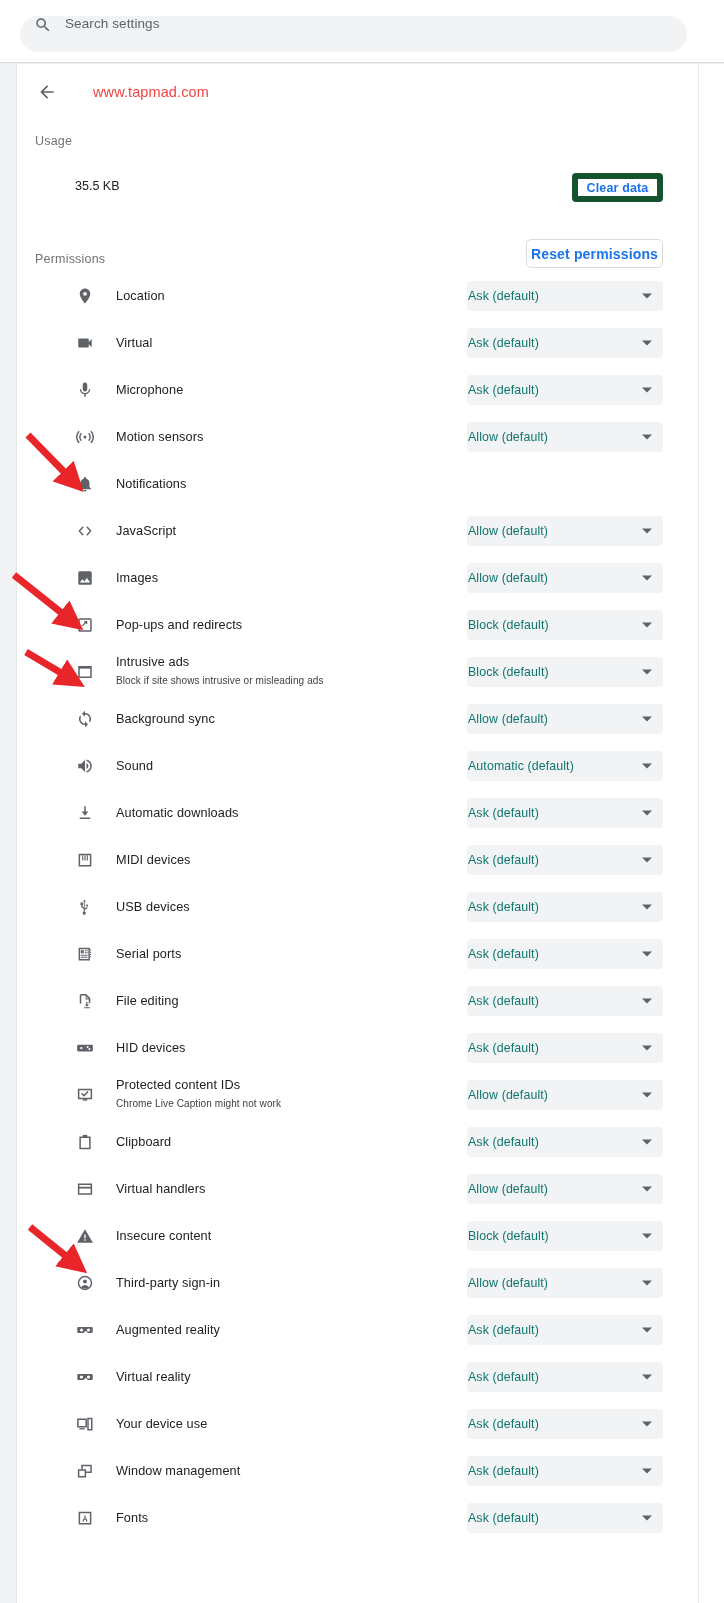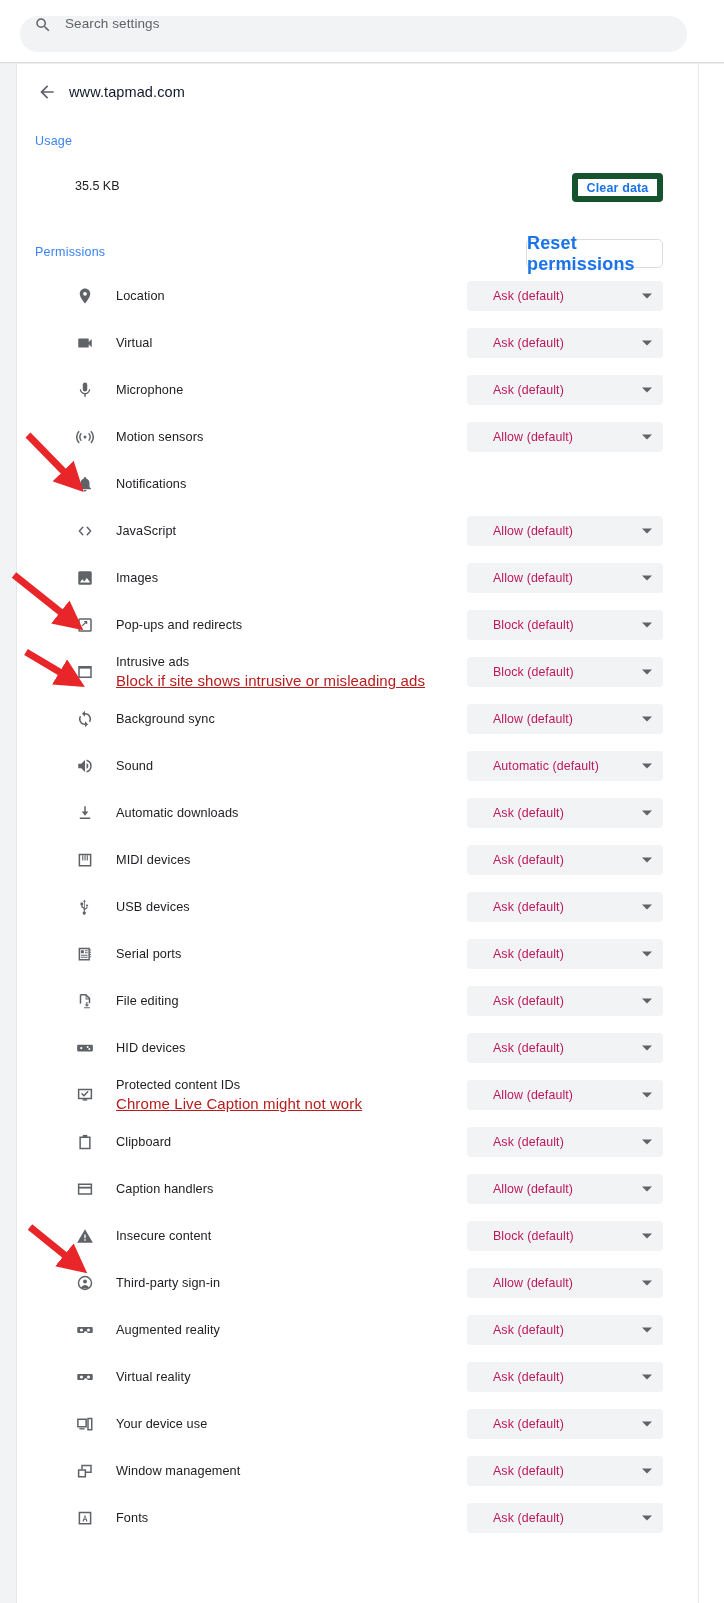--- a/index.html
+++ b/index.html
@@ -47,44 +47,44 @@
   
   #sitehead{
     position:absolute;left:16px;top:64px;width:683px;height:56px;
     display:flex;align-items:center;box-sizing:border-box;
   }
   #backbtn{
     margin-left:18px;width:26px;height:26px;display:flex;align-items:center;justify-content:center;
     border-radius:50%;
   }
   #sitetitle{
-    margin-left:9px;font-size:14.5px;color:#0f172a;letter-spacing:.1px;
+    margin-left:33px;font-size:14.5px;color:#ef4444;letter-spacing:.1px;
   }
   
   .section-label{
-    position:absolute;left:35px;font-size:12.5px;color:#3b82f6;letter-spacing:.2px;
+    position:absolute;left:35px;font-size:12.5px;color:#737373;letter-spacing:.2px;
   }
   #usage-label{top:134px;}
   #usage-value{
     position:absolute;left:75px;top:179px;font-size:12.5px;color:#202124;
   }
   #clear-data{
     position:absolute;left:572px;top:173px;width:91px;height:29px;
     border:6px solid #14532d;border-radius:4px;background:#fff;
     color:#1a73e8;font-size:12.5px;font-weight:bold;letter-spacing:.15px;
     display:flex;align-items:center;justify-content:center;
     font-family:"Liberation Sans","DejaVu Sans",sans-serif;
     cursor:pointer;box-sizing:border-box;
   }
   
-  #perm-label{top:245px;text-align:center;}
+  #perm-label{top:252px;text-align:center;}
   #reset-perms{
     position:absolute;left:526px;top:239px;width:137px;height:29px;
     border:1px solid #dadce0;border-radius:5px;background:#fff;
-    color:#1a73e8;font-size:18px;font-weight:bold;letter-spacing:.15px;
+    color:#1a73e8;font-size:14px;font-weight:bold;letter-spacing:.15px;
     display:flex;align-items:center;justify-content:center;
     font-family:"Liberation Sans","DejaVu Sans",sans-serif;
     cursor:pointer;box-sizing:border-box;
   }
   #permlist{
     position:absolute;left:0;top:272px;width:683px;
   }
   .prow{
     position:relative;height:47px;
   }
@@ -93,30 +93,30 @@
     width:18px;height:18px;display:block;
   }
   .prow .ptext{
     position:absolute;left:116px;top:50%;transform:translateY(-50%);
     display:block;
   }
   .prow .plabel{
     display:block;font-size:12.7px;color:#202124;letter-spacing:.1px;line-height:16px;
   }
   .prow .psub{
-    display:block;font-size:15px;color:#b91c1c;letter-spacing:.1px;line-height:18px;margin-top:2px;text-decoration:underline;
+    display:block;font-size:10px;color:#404040;letter-spacing:.1px;line-height:18px;margin-top:2px;
   }
   .prow.two .ptext{top:50%;}
   .prow .pselect{
     position:absolute;left:467px;top:50%;transform:translateY(-50%);
     width:196px;height:30px;background:#f1f3f4;border-radius:4px;
     display:flex;align-items:center;
   }
   .prow .pselval{
-    margin-left:26px;font-size:12.4px;color:#be185d;letter-spacing:.1px;
+    margin-left:1px;font-size:12.4px;color:#0f766e;letter-spacing:.1px;
   }
   .prow .pcaret{
     position:absolute;right:11px;top:50%;transform:translateY(-50%);
     width:0;height:0;border-left:5px solid transparent;border-right:5px solid transparent;
     border-top:5px solid #5f6368;
   }
   
   #arrows{position:absolute;left:0;top:0;width:724px;height:1603px;pointer-events:none;}
 </style>
 </head>
@@ -393,21 +393,21 @@
         <span class="pselval">Ask (default)</span>
         <span class="pcaret"></span>
       </div>
     </div>
     <div class="prow">
       <span class="picon"><svg viewBox="0 0 24 24" width="18" height="18">
           <path fill="none" stroke="#5f6368" stroke-width="2" d="M3.5 5.5h17v13h-17z"></path>
           <path fill="#5f6368" d="M3.5 9h17v2.4h-17z"></path>
         </svg></span>
       <span class="ptext">
-        <span class="plabel">Caption handlers</span>
+        <span class="plabel">Virtual handlers</span>
       </span>
       <div class="pselect">
         <span class="pselval">Allow (default)</span>
         <span class="pcaret"></span>
       </div>
     </div>
     <div class="prow">
       <span class="picon"><svg viewBox="0 0 24 24" width="18" height="18">
           <path fill="#5f6368" d="M12 3 22.5 21h-21L12 3z"></path>
           <path fill="#fff" d="M11.1 10h1.8v5h-1.8zM11.1 16.4h1.8v1.8h-1.8z"></path>

